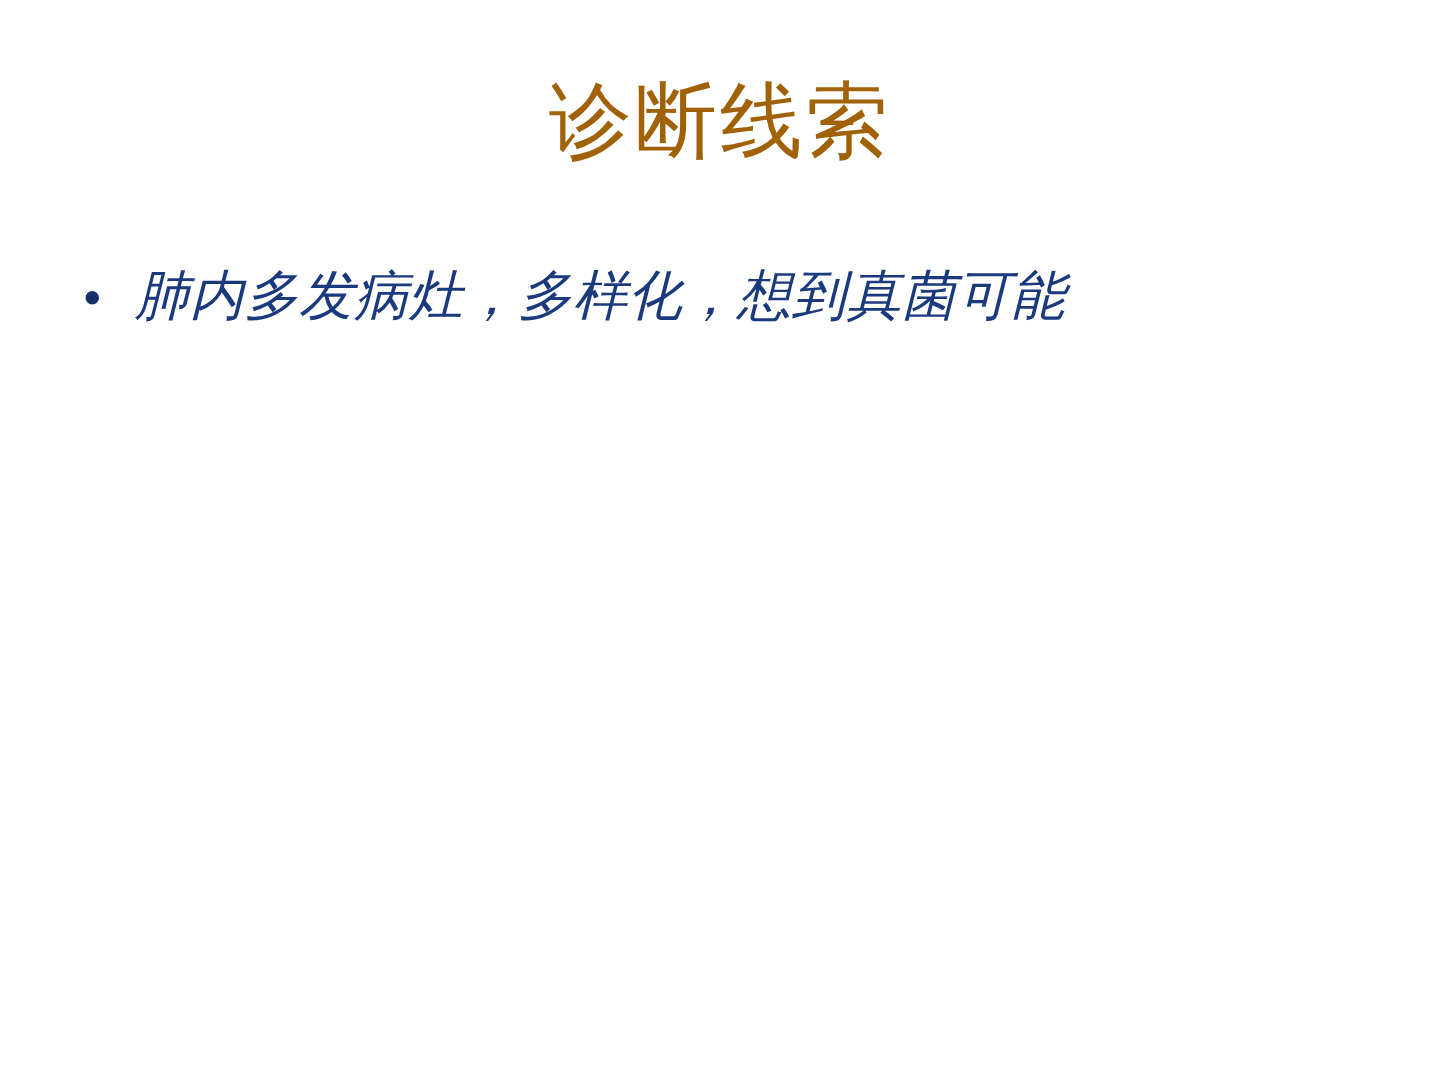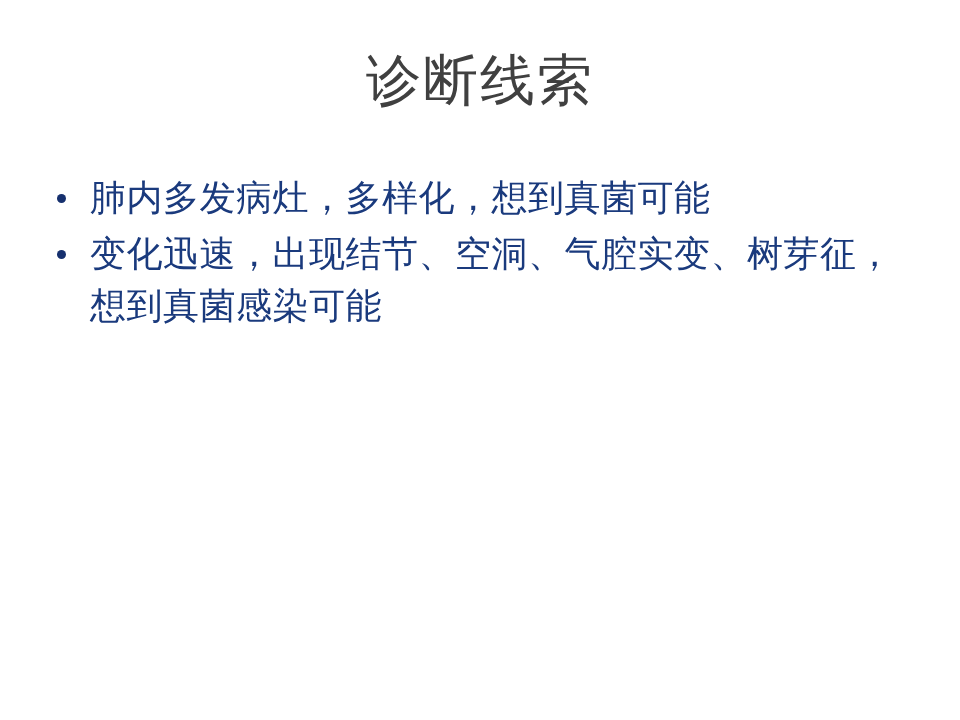--- a/index.html
+++ b/index.html
@@ -27,34 +27,35 @@
   .slide-title {
     position: absolute;
     left: 0;
     top: 48px;
     width: 960px;
     text-align: center;
     font-family: "DejaVu Serif", "Liberation Serif", serif;
     font-size: 55px;
     line-height: 64px;
     font-weight: 400;
-    color: #404040;
+    color: #a16207;
     letter-spacing: 2px;
     white-space: nowrap;
   }
 
   
   .bullet-list {
     position: absolute;
     left: 52px;
     top: 172px;
     width: 872px;
     margin: 0;
     padding: 0;
     list-style: none;
+    font-style: italic;
   }
 
   .bullet-item {
     position: relative;
     display: block;
     padding-left: 38px;
     margin: 0 0 4px 0;
     font-family: "DejaVu Serif", "Liberation Serif", serif;
     font-size: 36px;
     line-height: 52px;
@@ -89,20 +90,16 @@
   <ul class="bullet-list">
 
     <li class="bullet-item">
       <span class="bullet-dot"></span>
       <span class="bullet-text">肺内多发病灶，多样化，想到真菌可能</span>
     </li>
 
 
 
 
-    <li class="bullet-item">
-      <span class="bullet-dot"></span>
-      <span class="bullet-text">变化迅速，出现结节、空洞、气腔实变、树芽征，想到真菌感染可能</span>
-    </li>
 
   </ul>
 
 </div>
 
 </body></html>

